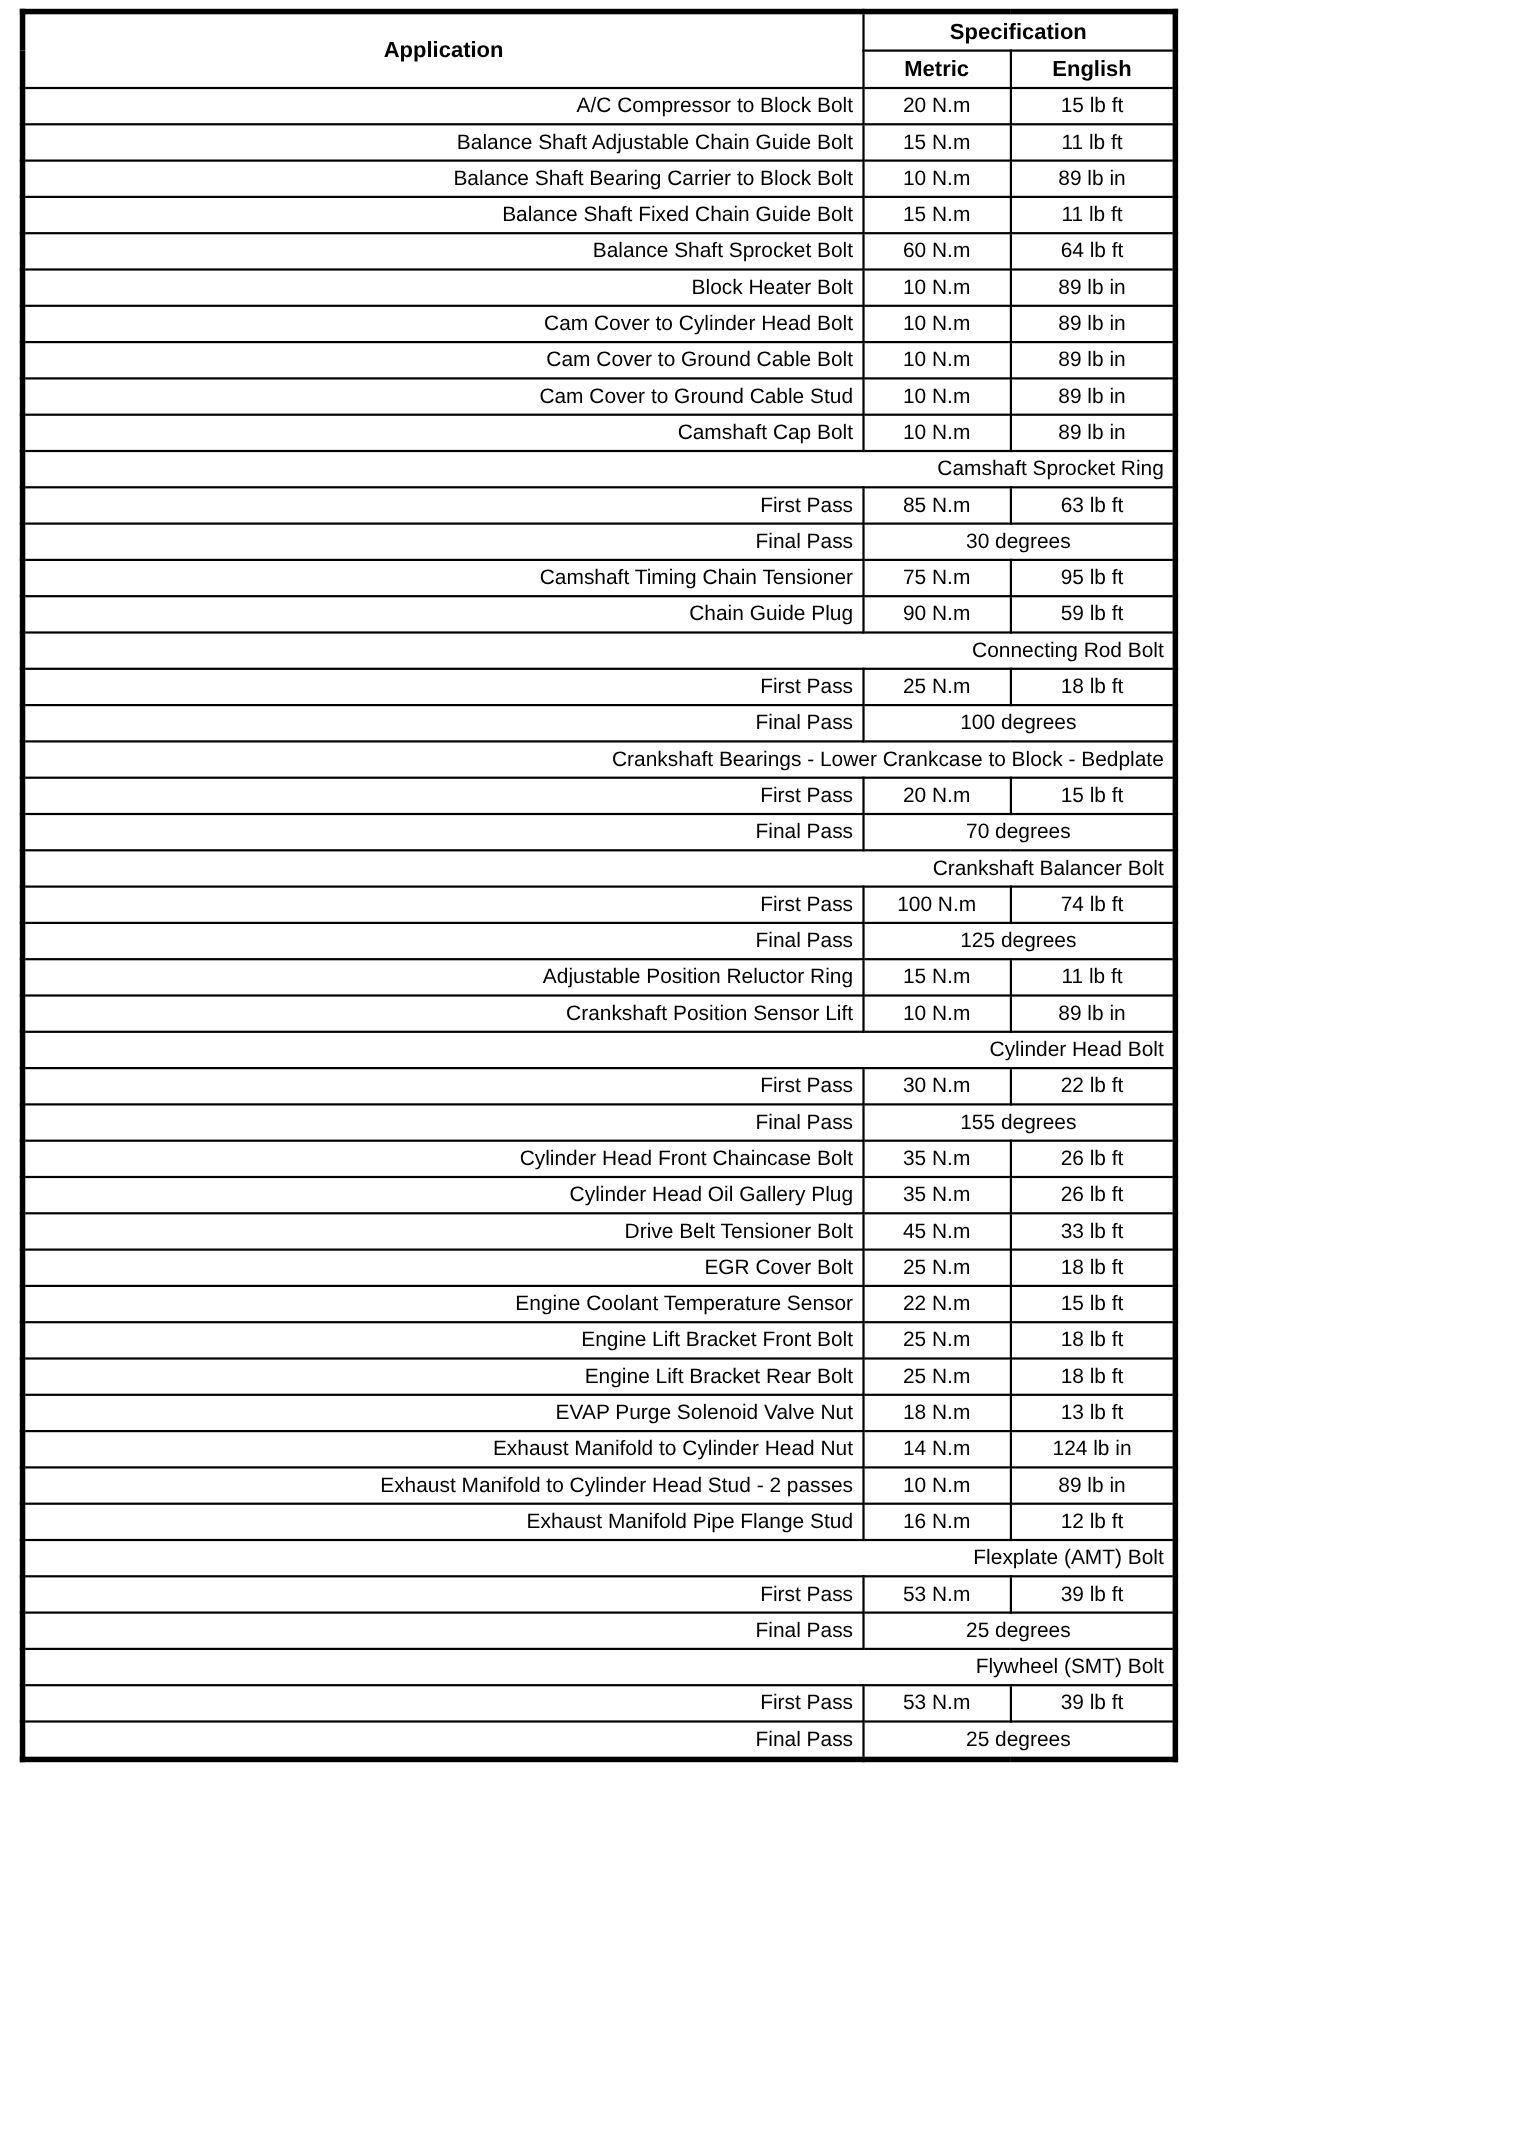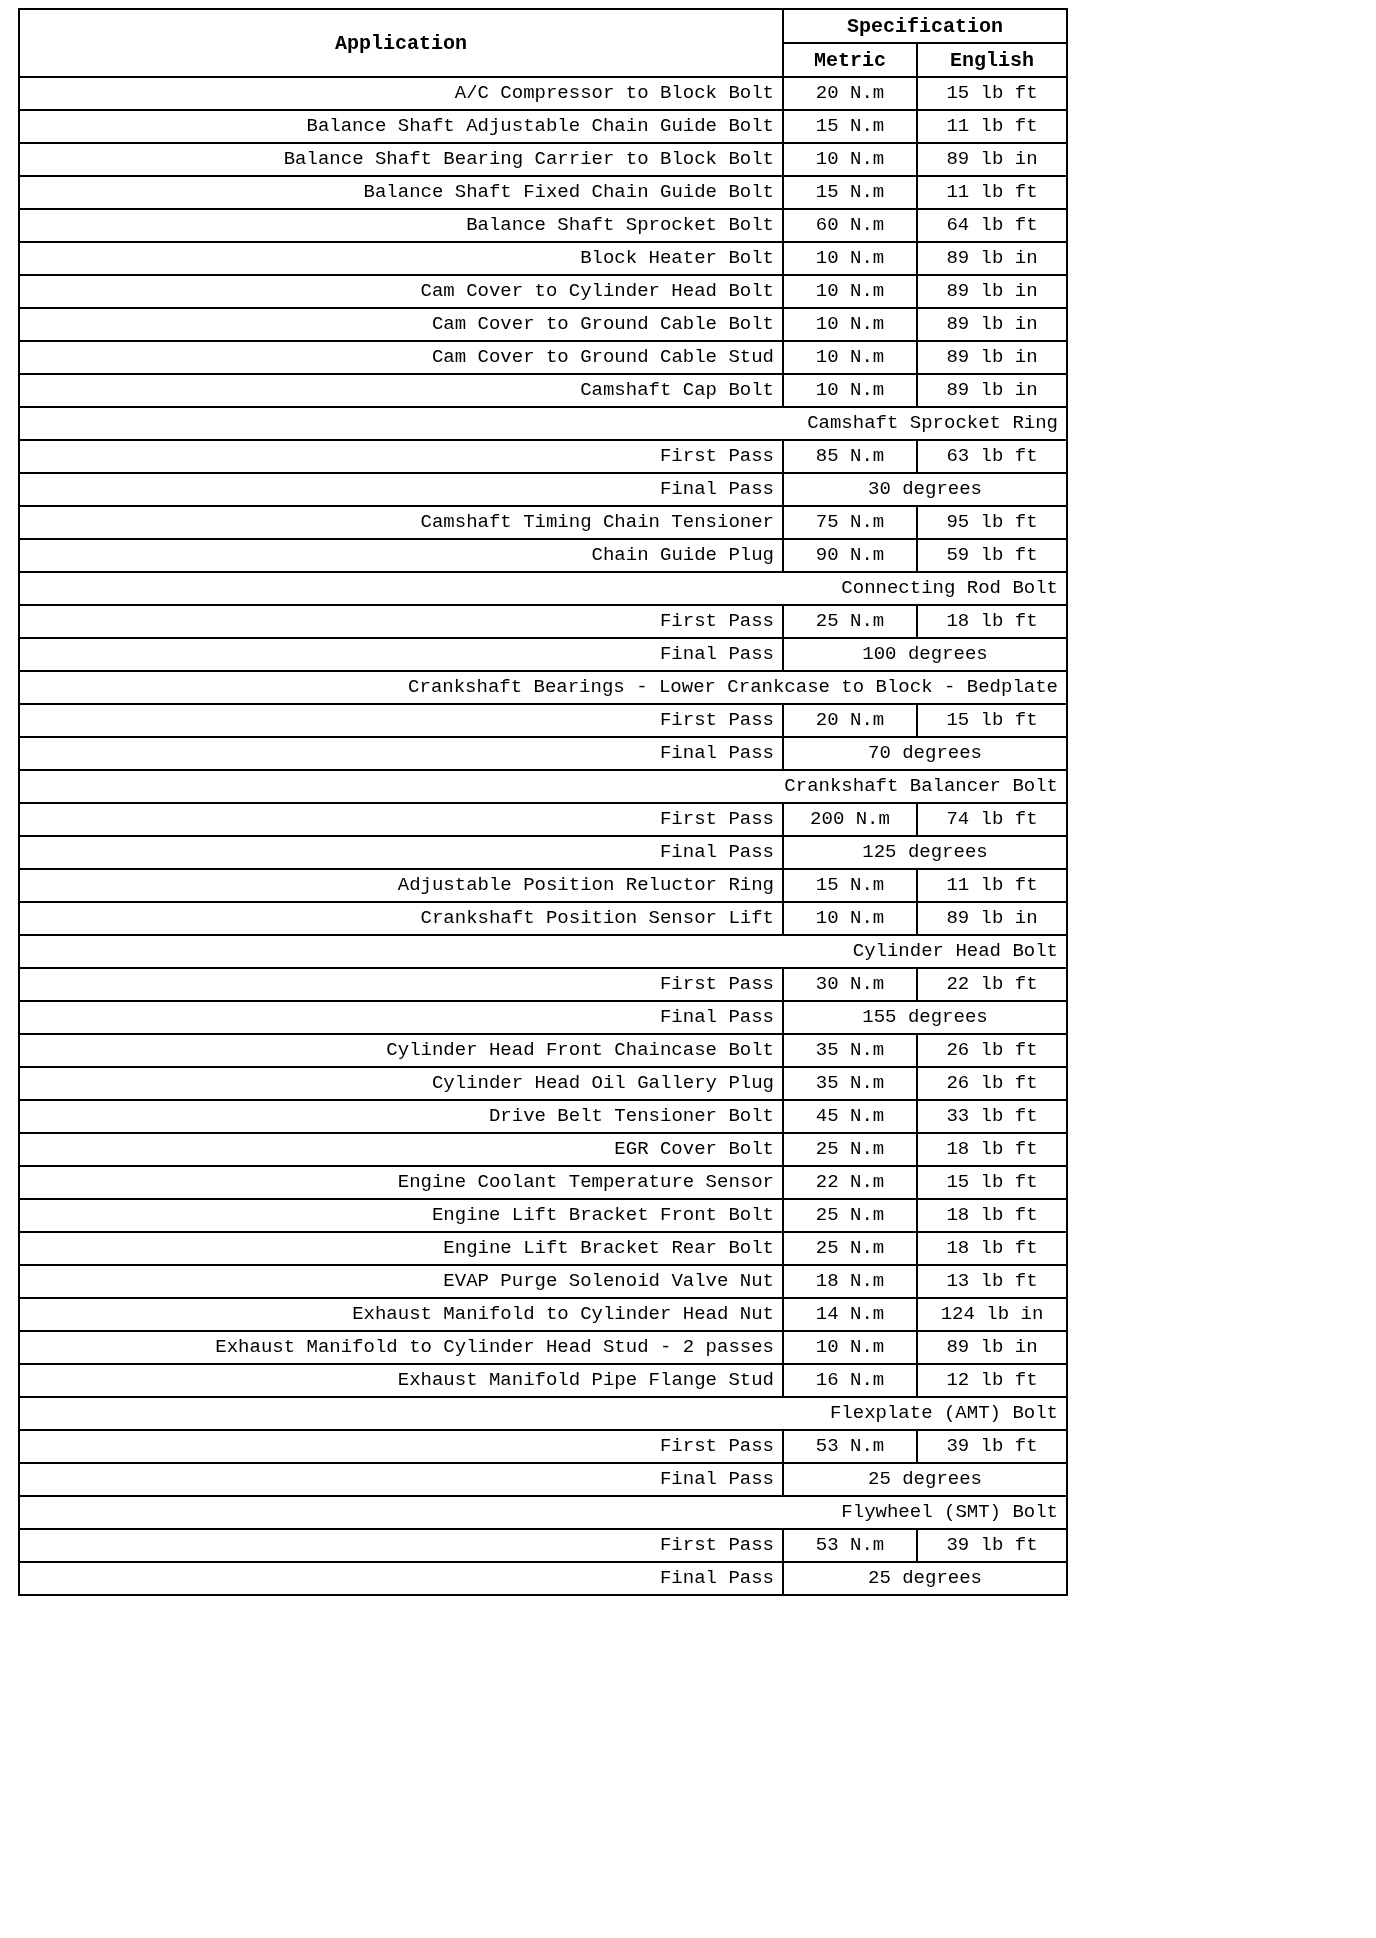--- a/index.html
+++ b/index.html
@@ -15,22 +15,21 @@
     -webkit-font-smoothing: antialiased;
   }
   .page {
     padding: 8px 0 0 18px;
     box-sizing: border-box;
   }
   table.spec {
     border-collapse: collapse;
     table-layout: fixed;
     width: 1048px;
-    border: 1px solid #000000;
-    font-family: Liberation Mono, monospace;
+    border: 5px solid #000000;
   }
   col.c-app     { width: 764px; }
   col.c-metric  { width: 134px; }
   col.c-english { width: 150px; }
 
   table.spec th,
   table.spec td {
     border: 2px solid #000000;
     font-size: 19px;
     line-height: 1.25;
@@ -172,21 +171,21 @@
         </tr>
         <tr>
           <td class="app indent">Final Pass</td>
           <td class="val" colspan="2">70 degrees</td>
         </tr>
         <tr>
           <td class="app" colspan="3">Crankshaft Balancer Bolt</td>
         </tr>
         <tr>
           <td class="app indent">First Pass</td>
-          <td class="val">200 N.m</td>
+          <td class="val">100 N.m</td>
           <td class="val">74 lb ft</td>
         </tr>
         <tr>
           <td class="app indent">Final Pass</td>
           <td class="val" colspan="2">125 degrees</td>
         </tr>
         <tr>
           <td class="app">Adjustable Position Reluctor Ring</td>
           <td class="val">15 N.m</td>
           <td class="val">11 lb ft</td>

